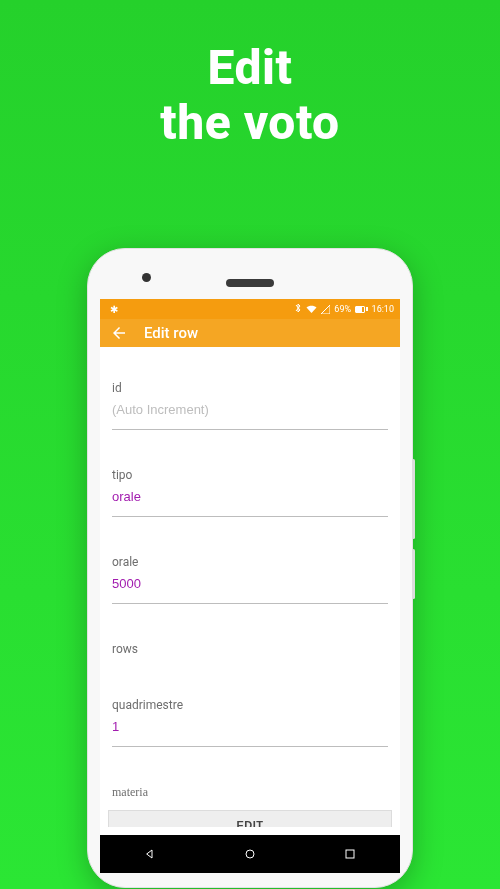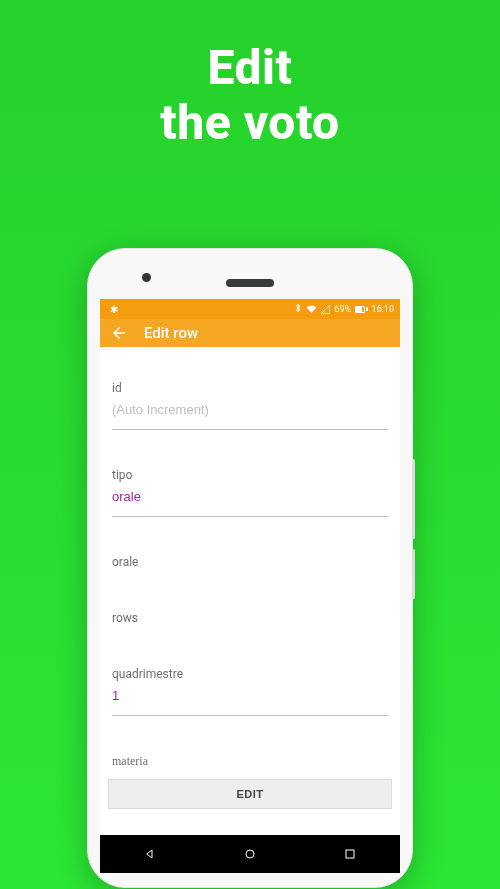--- a/index.html
+++ b/index.html
@@ -207,20 +207,21 @@
       <div class="field">
         <div class="field-label">id</div>
         <input class="field-input" placeholder="(Auto Increment)" style="">
       </div>
       <div class="field">
         <div class="field-label">tipo</div>
         <input class="field-input" value="orale" style="">
       </div>
       <div class="field">
         <div class="field-label">orale</div>
+        <input class="field-input" value="5000" style="">
       </div>
       <div class="field">
         <div class="field-label">rows</div>
       </div>
       <div class="field">
         <div class="field-label">quadrimestre</div>
         <input class="field-input" value="1" style="">
       </div>
       <div class="field" style="padding-bottom:0;font-family:Liberation Serif, serif;">
         <div class="field-label">materia</div>

